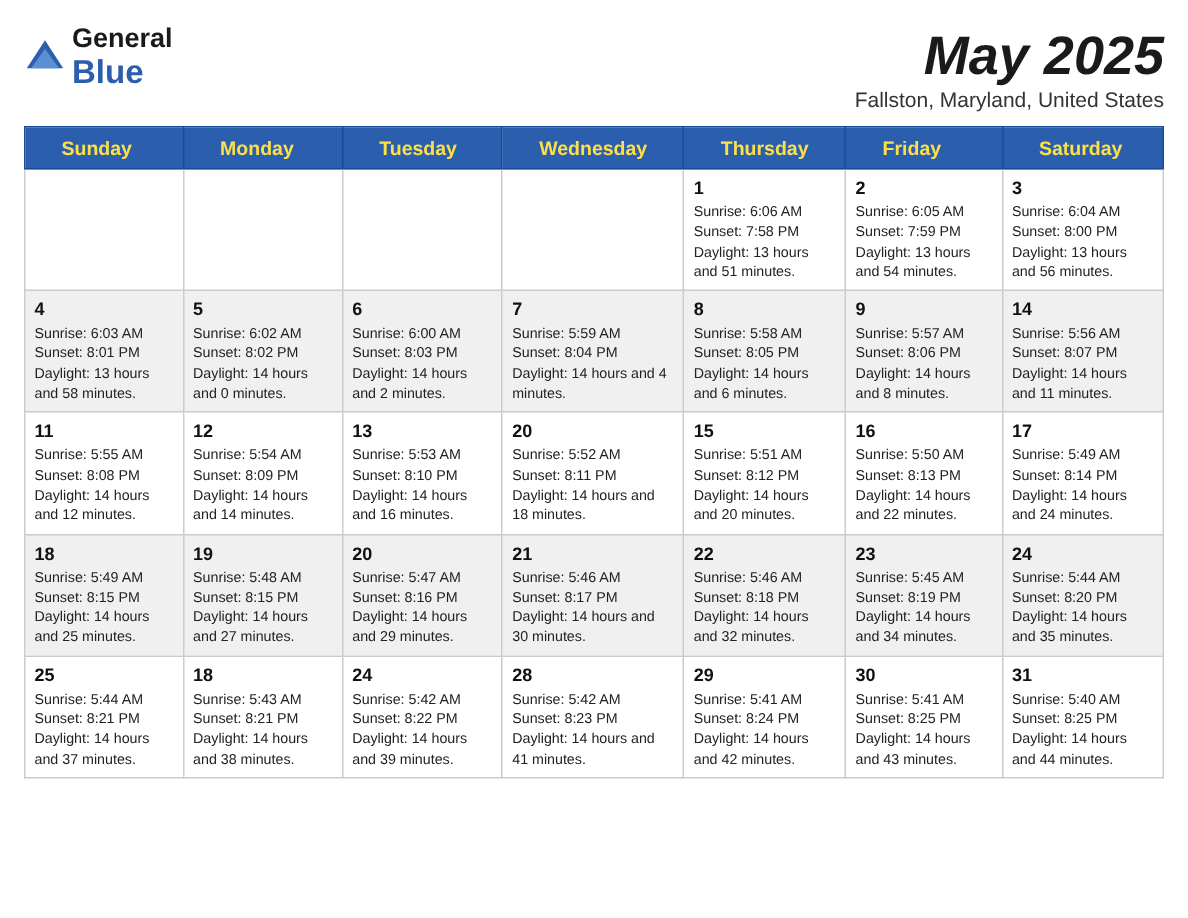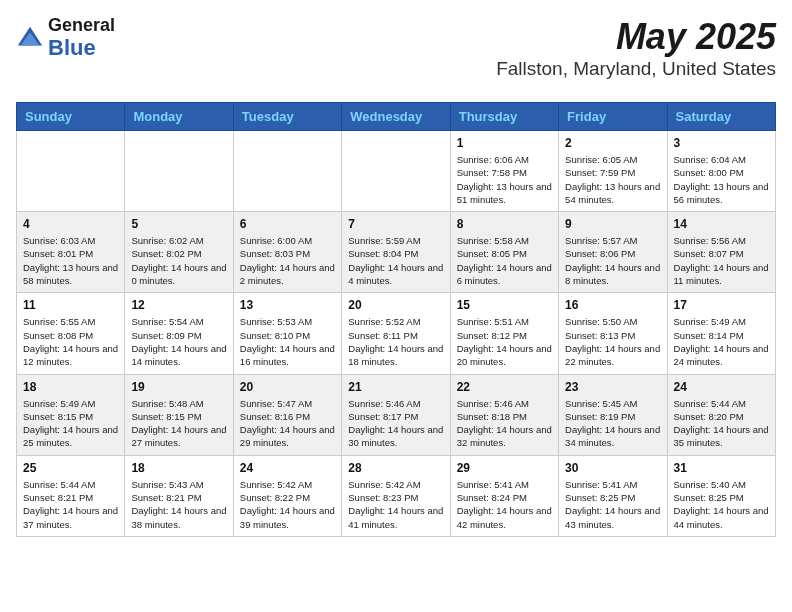--- a/index.html
+++ b/index.html
@@ -7,21 +7,21 @@
       font-family: Arial, sans-serif;
       background: #fff;
       width: 792px;
       min-height: 612px;
       padding: 16px;
     }
     .header {
       display: flex;
       align-items: flex-start;
       justify-content: space-between;
-      margin-bottom: 22px;
+      margin-bottom: 10px;
     }
     .logo {
       display: flex;
       align-items: center;
       gap: 4px;
     }
     .logo-text {
       display: flex;
       flex-direction: column;
       line-height: 1.1;
@@ -44,35 +44,35 @@
     .title-block {
       text-align: right;
     }
     .title-block .month-year {
       font-size: 36px;
       font-weight: bold;
       color: #1a1a1a;
       font-style: italic;
     }
     .title-block .location {
-      font-size: 19px;
+      font-size: 14px;
       color: #333;
     }
     .calendar {
       width: 100%;
       border-collapse: collapse;
       border: 1px solid #ccc;
     }
     .calendar th {
       background-color: #2b5fad;
-      color: #7dd3fc;
+      color: #fde047;
       font-size: 13px;
       font-weight: bold;
       text-align: left;
-      padding: 6px 8px;
+      padding: 6px 24px;
       border: 1px solid #1a4a9a;
     }
     .calendar td {
       vertical-align: top;
       border: 1px solid #ccc;
       padding: 5px 6px;
       width: 108px;
       min-height: 80px;
       font-size: 10px;
       color: #222;

